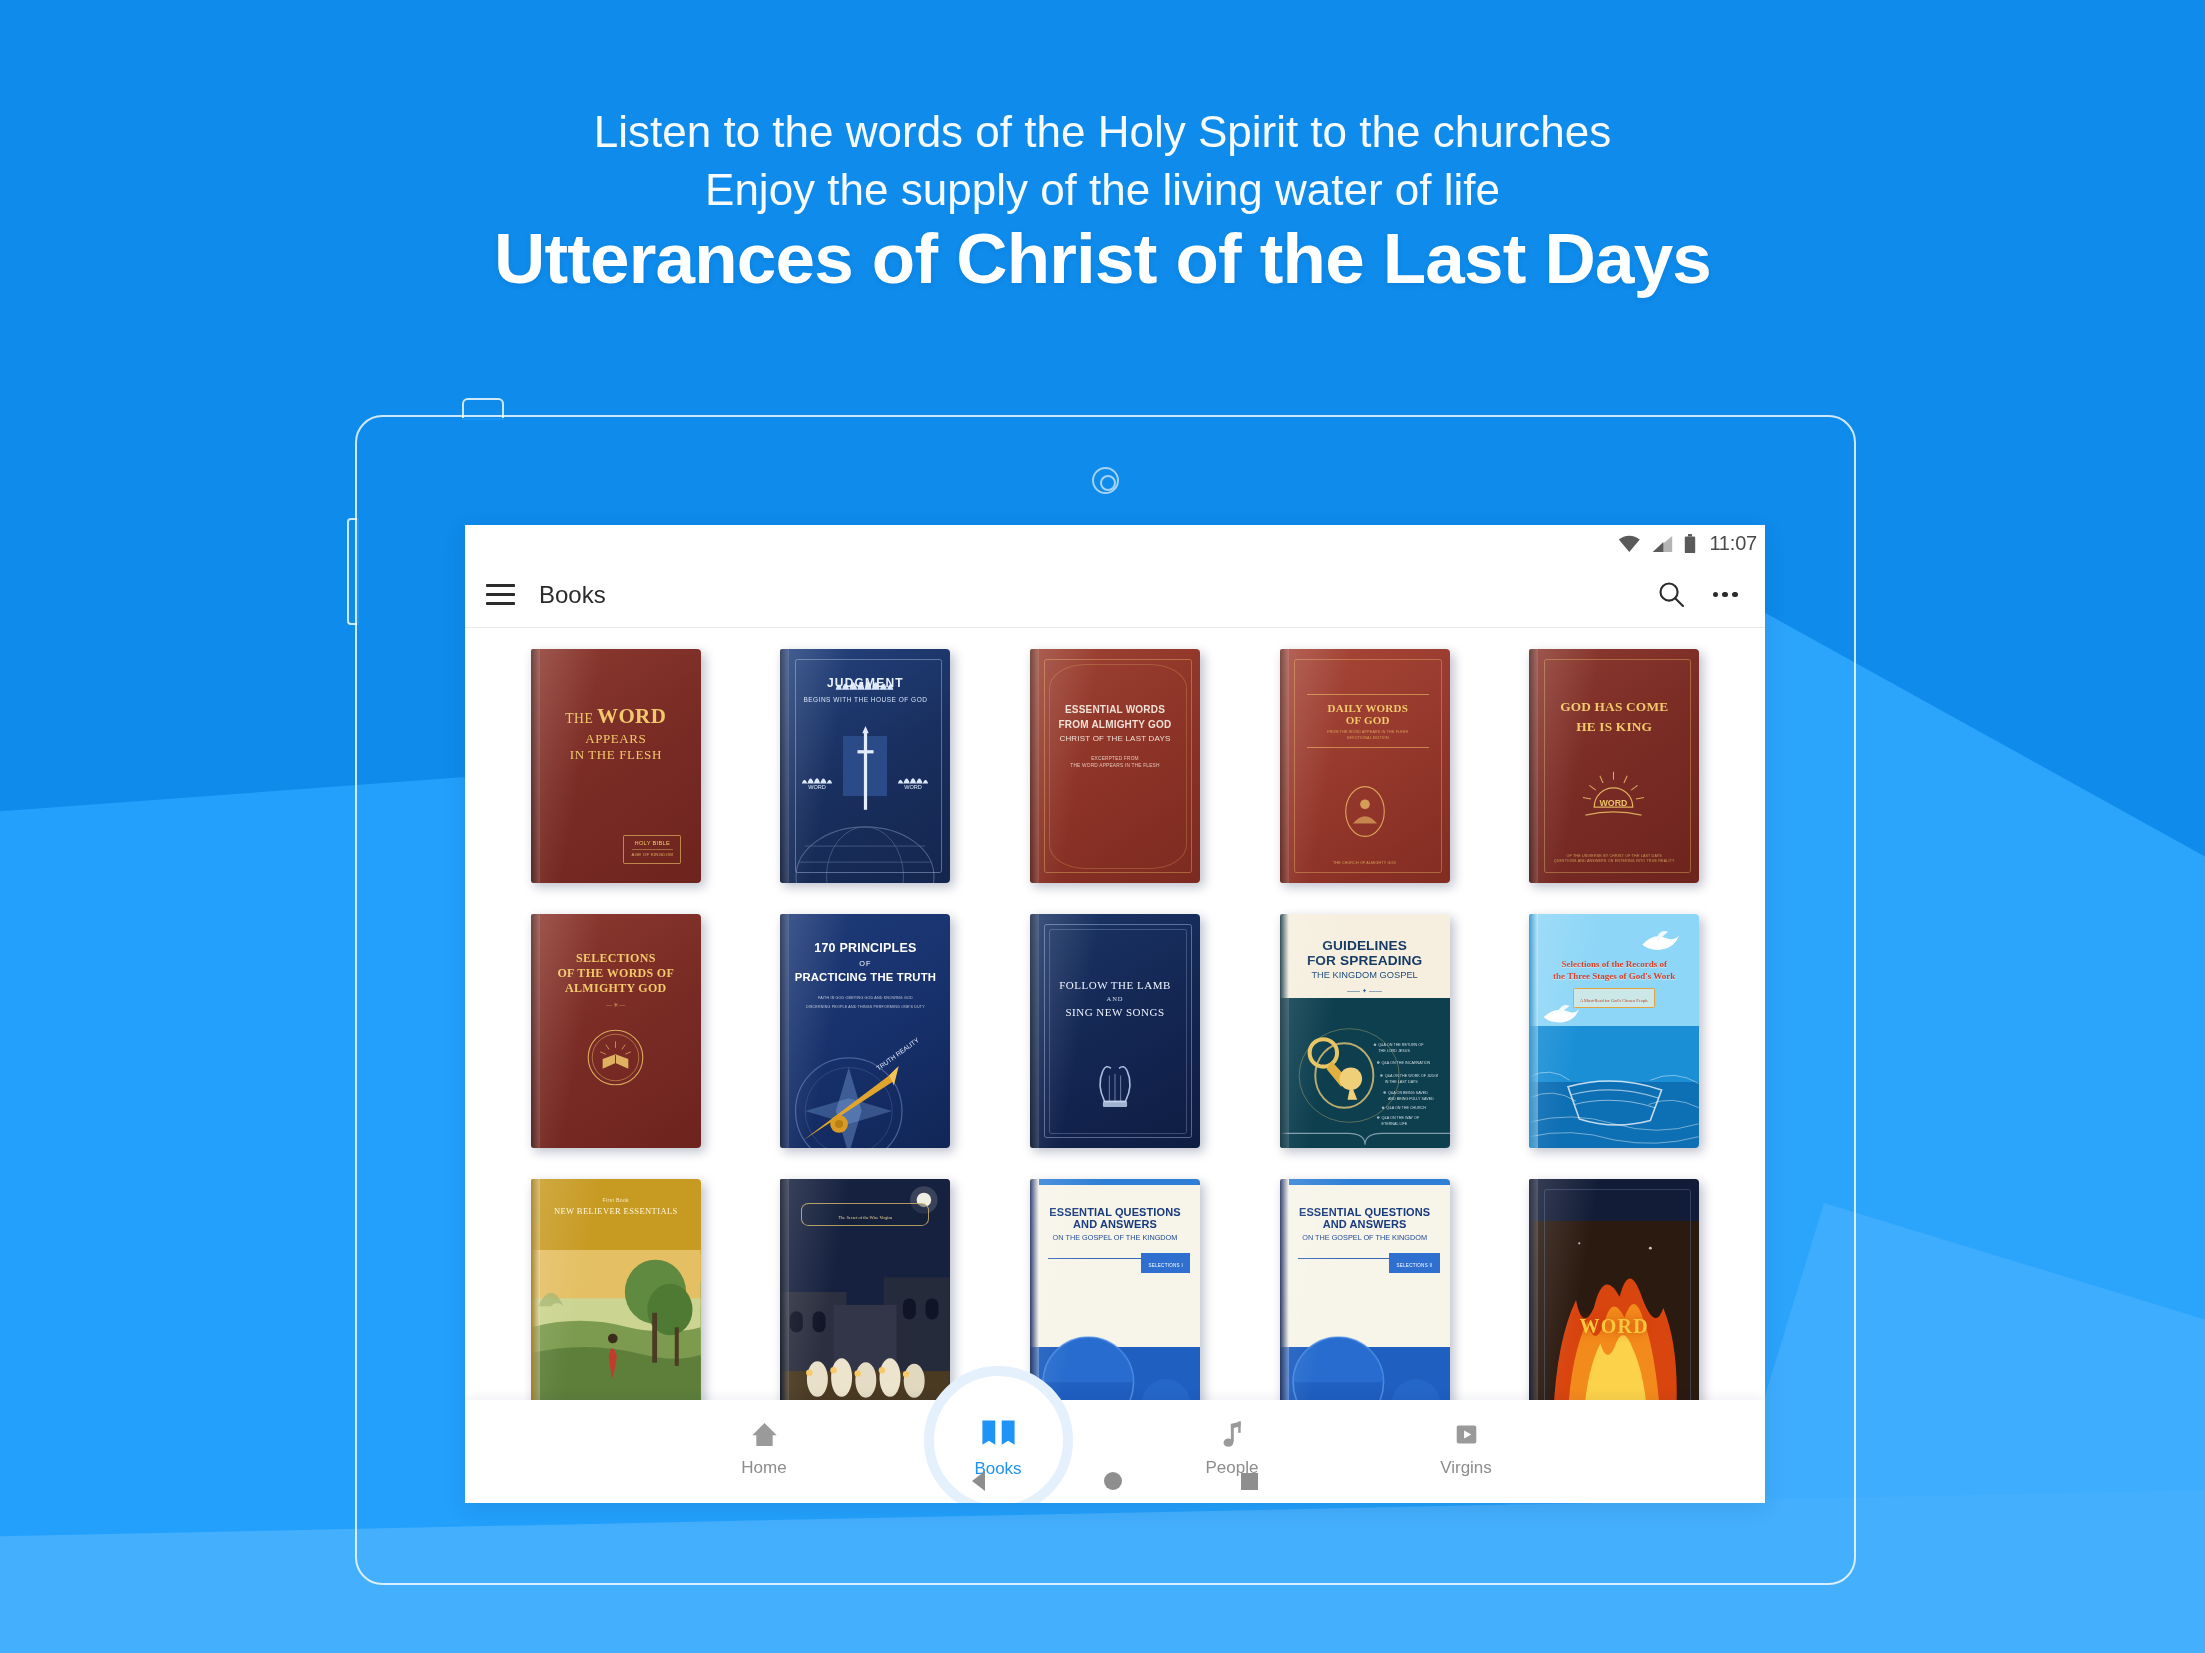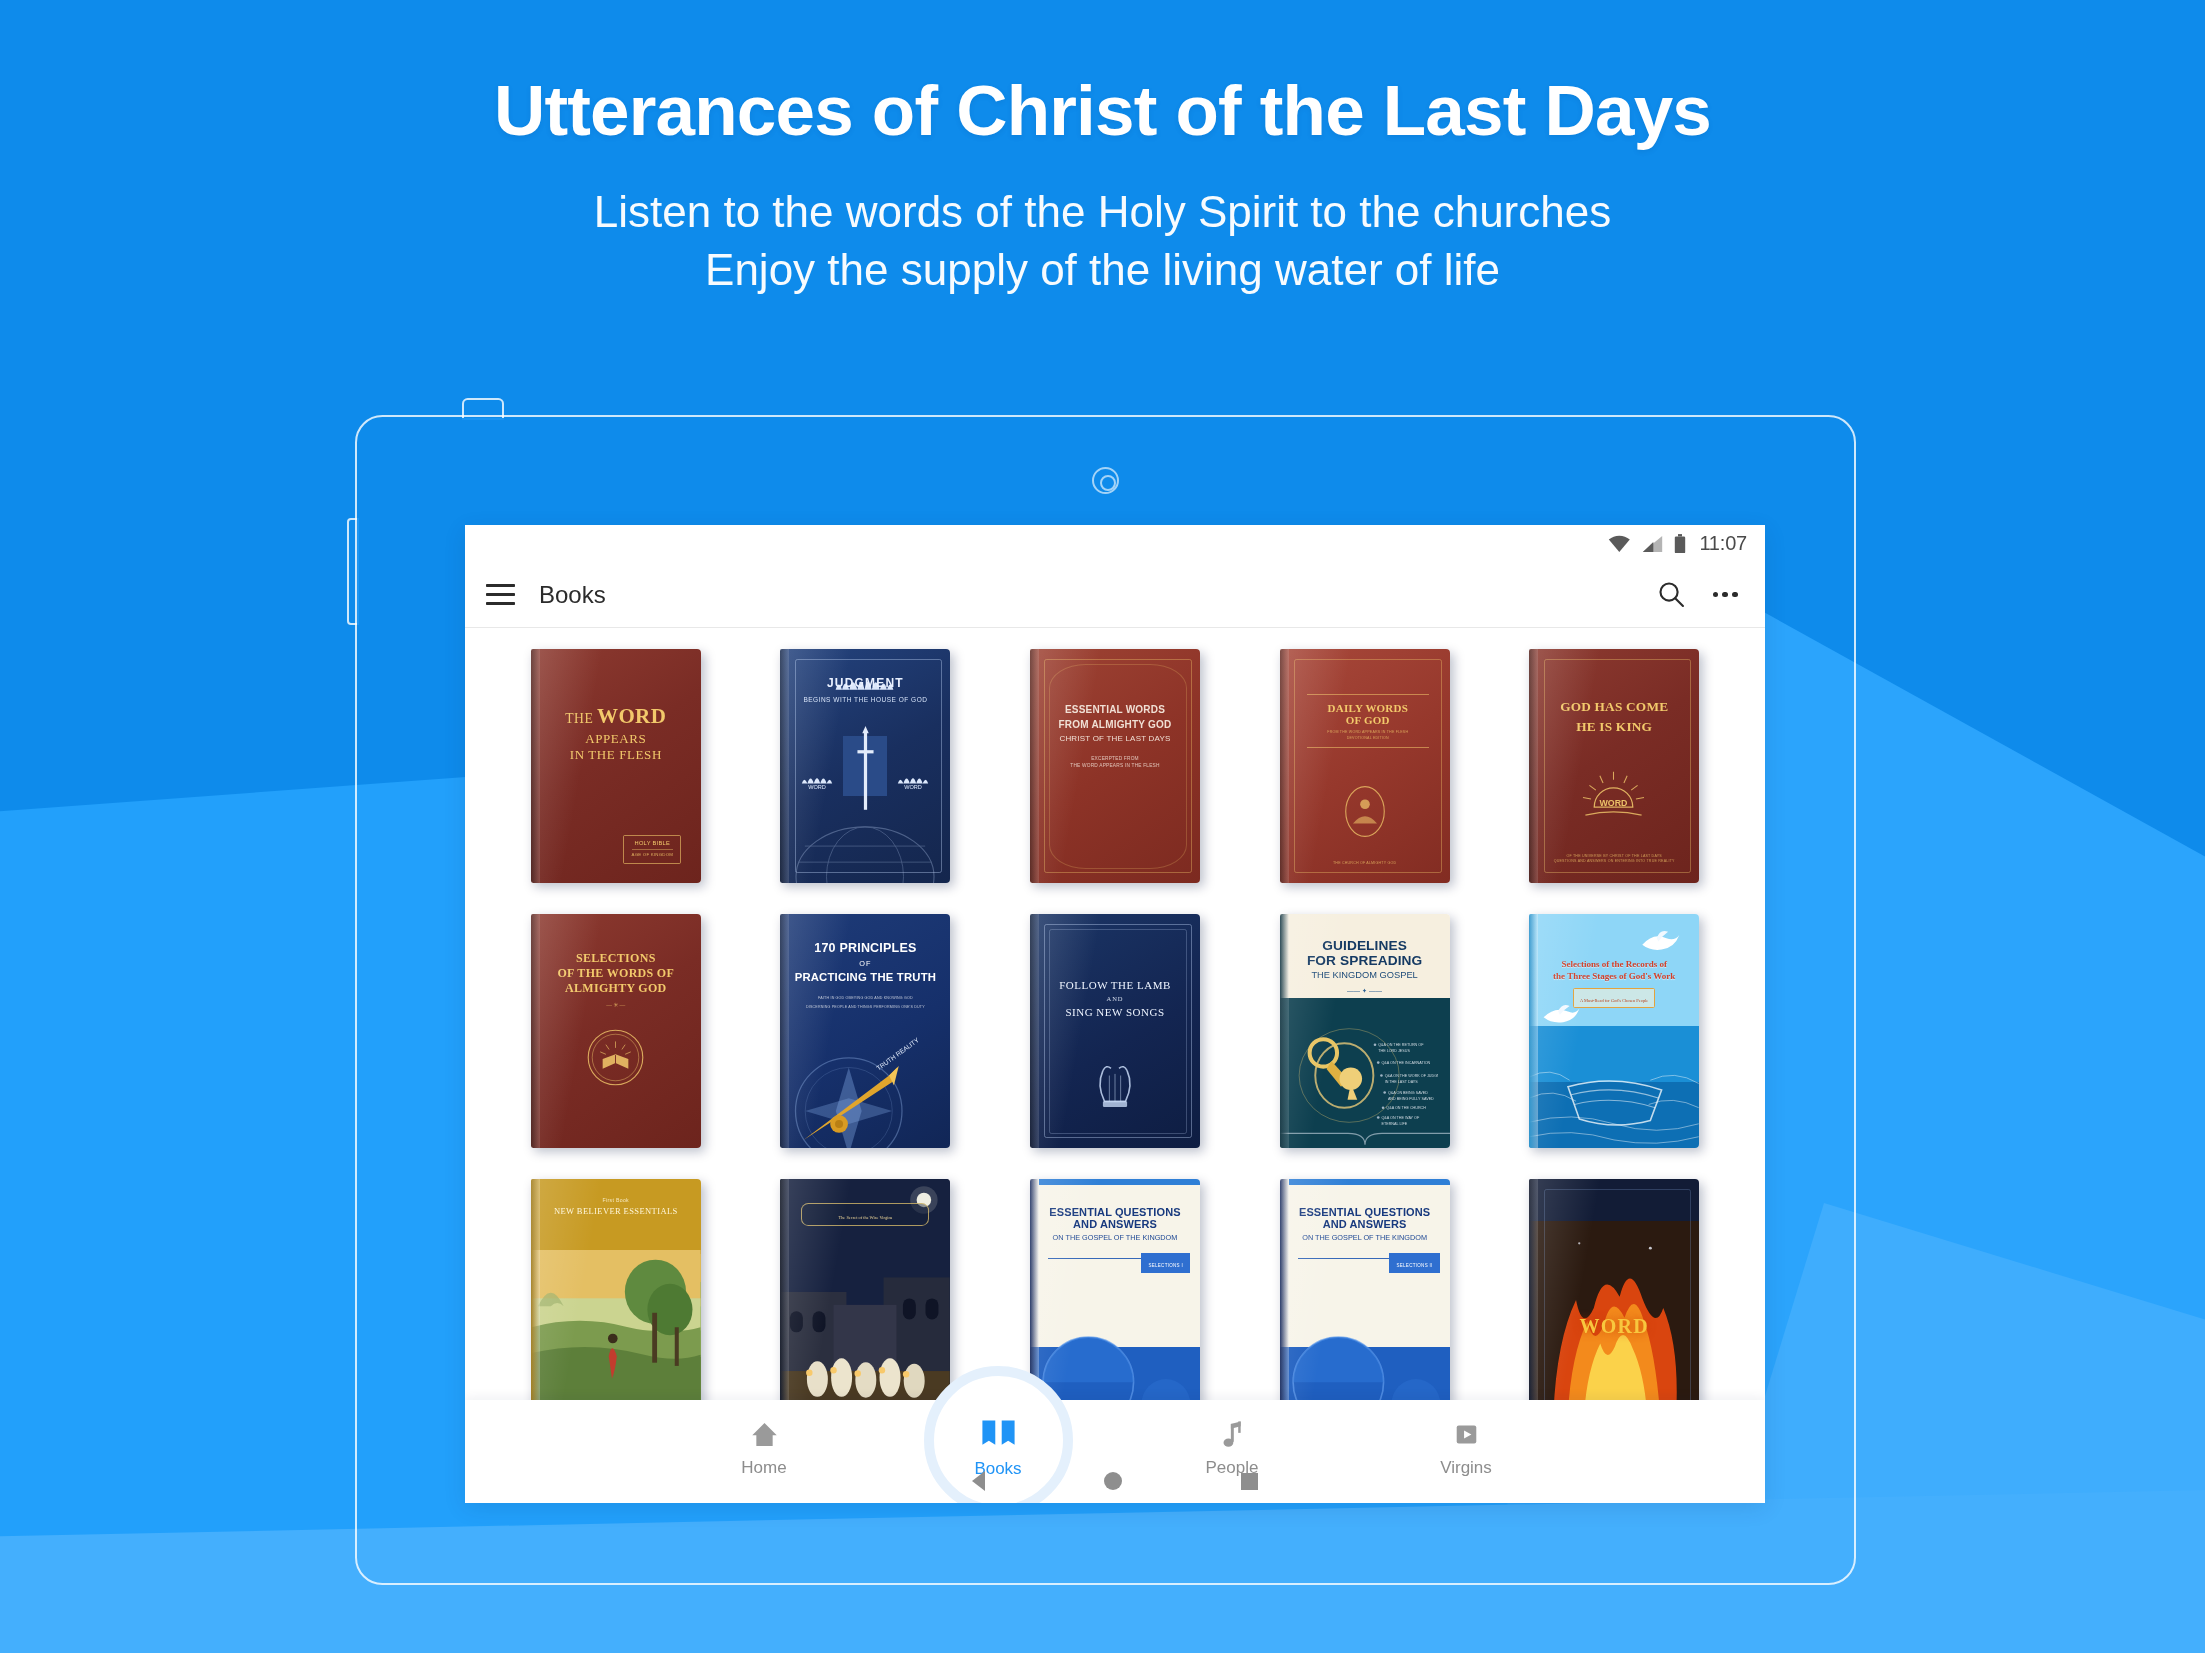--- a/index.html
+++ b/index.html
@@ -131,21 +131,21 @@
     background: #ffffff;
     overflow: hidden;
     z-index: 5;
     box-shadow: 0 4.8px 21px rgba(0,40,90,.12);
   }
 
   
   #status-bar {
     height: 37px;
     display: flex; align-items: center; justify-content: flex-end;
-    padding-right: 18px;
+    padding-right: 8px;
     background: #ffffff;
     gap: 11px;
   }
   .sb-icon { display: block; }
   #status-time {
     font-size: 20px; color: #4a4a4a; font-weight: 400;
     margin-left: 2.4px; letter-spacing: -0.2px;
   }
 
   
@@ -277,25 +277,25 @@
 <body>
 
 <div id="stage">
 
   <div class="bg-band" id="band-right"></div>
   <div class="bg-band" id="band-right2"></div>
   <div class="bg-band" id="band-left"></div>
   <div class="bg-band" id="band-bottom"></div>
 
   <div id="headline-wrap">
-    <div id="page-title">Utterances of Christ of the Last Days</div>
     <div id="subtitle-block">
       <div class="subtitle-line">Listen to the words of the Holy Spirit to the churches</div>
       <div class="subtitle-line">Enjoy the supply of the living water of life</div>
     </div>
+    <div id="page-title">Utterances of Christ of the Last Days</div>
   </div>
 
   <div id="tablet-frame">
     <div id="tablet-notch"></div>
     <div id="tablet-side-button"></div>
     <div id="tablet-camera"></div>
   </div>
 
   <div id="device-screen">
 

